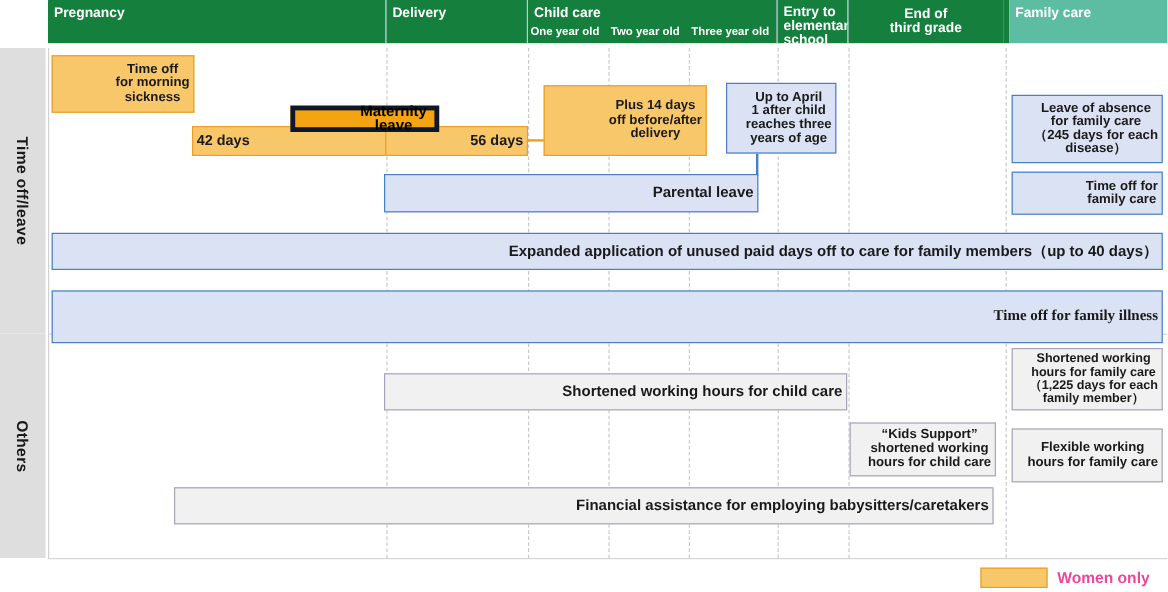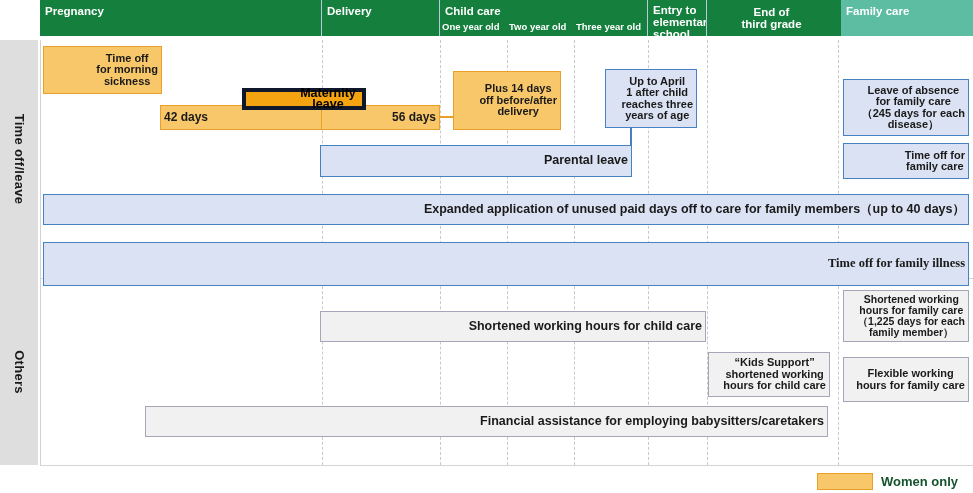--- a/index.html
+++ b/index.html
@@ -57,21 +57,21 @@
   .b-blue{background:#dbe2f3;border:1.5px solid #4681c3;color:#1a1a1a;}
   .b-gray{background:#f1f1f1;border:1.5px solid #a6a6b8;color:#1a1a1a;}
 
   .b-bar-lbl{font-size:12px;font-weight:700;padding:0 10px;}
 
   .connector{position:absolute;background:#4681c3;}
 
   
   .legend{position:absolute;display:flex;align-items:center;gap:8px;}
   .legend-swatch{width:56px;height:17px;background:#f8c76a;border:1.5px solid #e8a029;box-sizing:border-box;}
-  .legend-text{font-size:13px;font-weight:700;color:#14532d;}
+  .legend-text{font-size:13px;font-weight:700;color:#ec4899;}
 </style>
 </head>
 <body>
 
 <div id="root">
 
   <div class="hdr" style="left:40px;width:282px;">
     <div class="hdr-title left">Pregnancy</div>
   </div>
 
@@ -139,21 +139,21 @@
   <div class="box b-yellow-bar r" style="left:321px;top:105px;width:119px;height:25px;">
     <span class="b-bar-lbl">56 days</span>
   </div>
 
   <div class="box b-orange" style="left:242px;top:88px;width:124px;height:22px;font-size:12.5px;">
     <span>Maternity leave</span>
   </div>
 
   <div class="connector" style="left:440px;top:116px;width:14px;height:1.5px;background:#e8a029;"></div>
 
-  <div class="box b-yellow" style="left:453px;top:71px;width:108px;height:59px;">
+  <div class="box b-yellow" style="left:453px;top:71px;width:136px;height:59px;">
     <span>Plus 14 days
 off before/after
 delivery</span>
   </div>
 
   <div class="box b-blue" style="left:605px;top:69px;width:92px;height:59px;">
     <span>Up to April
 1 after child
 reaches three
 years of age</span>

